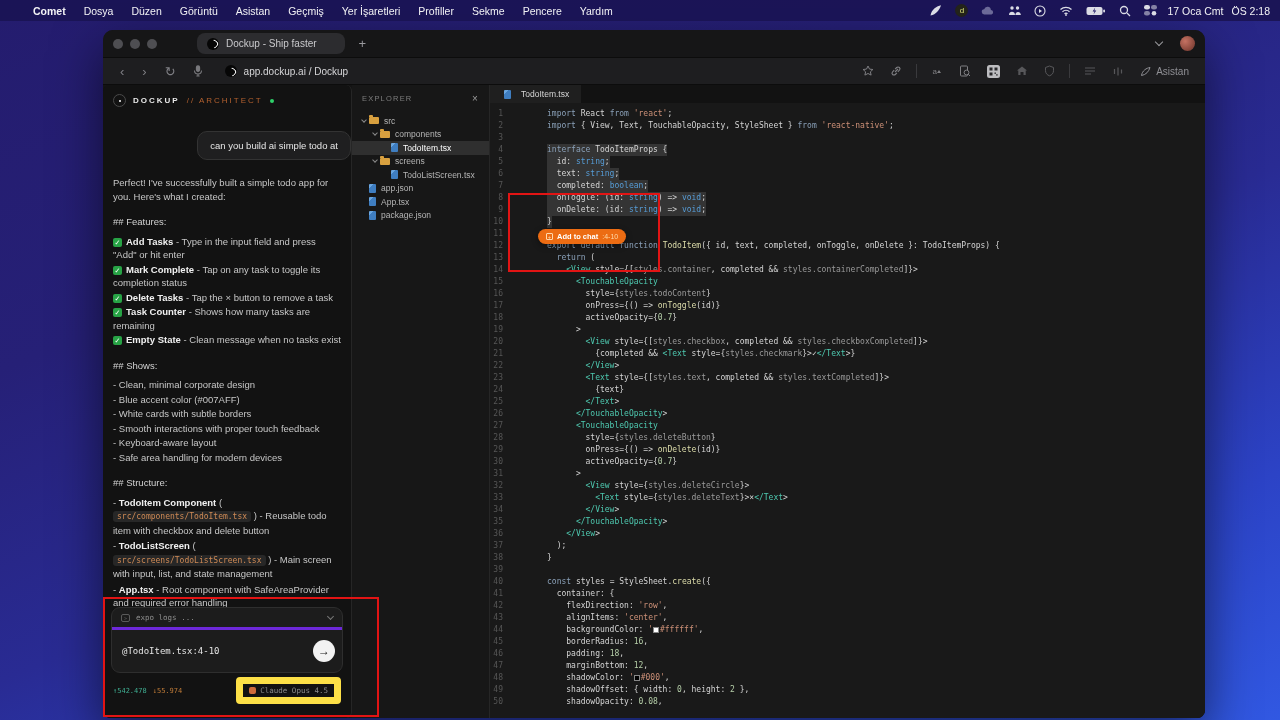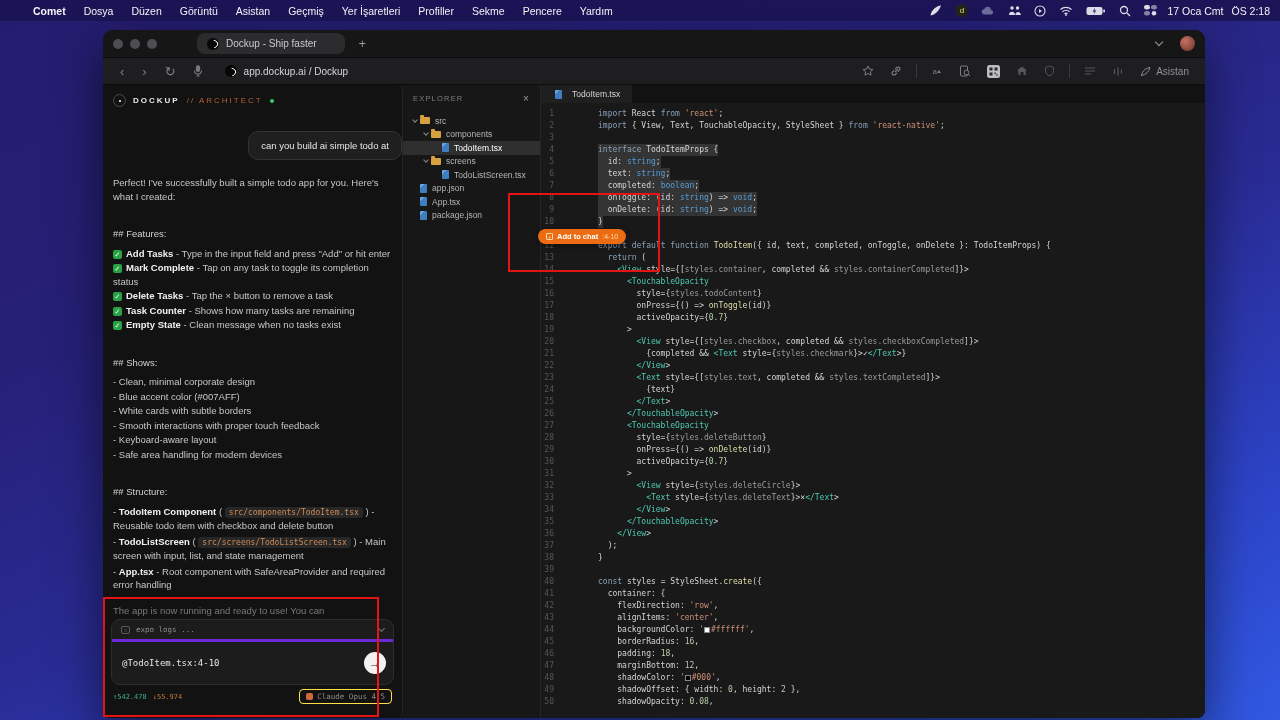--- a/index.html
+++ b/index.html
@@ -48,35 +48,35 @@
   .favicon::after { content:""; position:absolute; left:3px; top:2.5px; width:6px; height:6px;
     border-radius:50%; border:1.5px solid #fff; border-left-color:transparent; border-bottom-color:transparent;
     transform:rotate(40deg); }
   .tooldiv { width:1px; height:14px; background:#3a3a3d; margin:0 4px; }
   .assistant { display:flex; align-items:center; gap:5px; color:#8f8f94; font-size:10px; padding:0 6px; }
 
   
   #content { flex:1; display:flex; min-height:0; background:#141414; }
 
   
-  #chat { width:300px; flex:none; background:#121212; border-right:1px solid #262626;
+  #chat { width:249px; flex:none; background:#121212; border-right:1px solid #262626;
     position:relative; overflow:hidden;border-radius:6px; }
   #chat-head { display:flex; align-items:center; gap:7px; padding:9px 10px 10px; }
   .brandlogo { width:13px; height:13px; border-radius:50%; border:1px solid #4a4a4a; position:relative; flex:none; }
   .brandlogo::after { content:""; position:absolute; left:4.5px; top:4.5px; width:2px; height:2px;
     border-radius:50%; background:#fff; }
   .brand { color:#e8e8e8; font-size:8px; font-weight:bold; letter-spacing:2px; }
   .brand-suffix { color:#b4612f; font-size:8px; letter-spacing:2px; }
   .livedot { width:4px; height:4px; border-radius:50%; background:#2fd06a; }
   #chat-flow { padding:0 10px; color:#c7c7c7; font-size:9.5px; line-height:13.5px; }
   .bubble-row { display:flex; justify-content:flex-end; margin:14px 0 16px; }
   .bubble { background:#1f1f20; border:1px solid #333; border-radius:10px; padding:8px 12px;
     color:#e6e6e6; font-size:9.5px; max-width:185px; }
   .para { margin-bottom:12px; }
-  .md-h { margin:24px 0 6px; color:#d2d2d2; }
+  .md-h { margin:12px 0 6px; color:#d2d2d2; }
   .li { margin-bottom:1px; }
   .li b { color:#f0f0f0; }
   .check { display:inline-block; width:9px; height:9px; background:#27a345; border-radius:2px;
     color:#fff; font-size:7px; line-height:9px; text-align:center; margin-right:4px; }
   .chip { font-family:"DejaVu Sans Mono", monospace; font-size:8px; background:#272727;
     border-radius:3px; padding:1px 4px; color:#cf8a55; }
   .faded { opacity:.55; }
 
   
   #composer { position:absolute; left:8px; right:8px; bottom:14px; }
@@ -91,21 +91,21 @@
   .input-row { position:relative; padding:10px 34px 14px 10px; }
   .input-text { color:#e4e4e4; font-family:"DejaVu Sans Mono", monospace; font-size:9px; }
   .sendbtn { position:absolute; right:7px; top:50%; transform:translateY(-50%);
     width:22px; height:22px; border-radius:50%; background:#f2f2f2; color:#161616;
     display:flex; align-items:center; justify-content:center; font-size:12px; font-weight:bold; }
   .status-row { display:flex; align-items:center; margin-top:4px; padding:0 2px;
     font-family:"DejaVu Sans Mono", monospace; font-size:7px; }
   .stat-up { color:#3fae92; margin-right:6px; }
   .stat-down { color:#c07c38; }
   .status-row .spacer { flex:1; }
-  .model-badge { display:flex; align-items:center; gap:4px; border:1px solid #fde047; border-radius:4px;
+  .model-badge { display:flex; align-items:center; gap:4px; border:7px solid #fde047; border-radius:4px;
     padding:2px 6px; color:#8c8c8c; font-size:7.5px; }
   .model-ico { width:7px; height:7px; border-radius:2px; background:#cf6b3a; }
 
   
   #explorer { width:138px; flex:none; background:#171717; border-right:1px solid #262626; color:#b5b5b5; }
   #explorer-head { display:flex; align-items:center; padding:8px 10px 10px; font-size:7.5px;
     letter-spacing:1.2px; color:#7d7d7d; }
   #explorer-head .spacer { flex:1; }
   .exp-close { color:#9a9a9a; font-size:10px; }
   .tree-row { display:flex; align-items:center; height:13.5px; font-size:8.5px; white-space:nowrap; }

